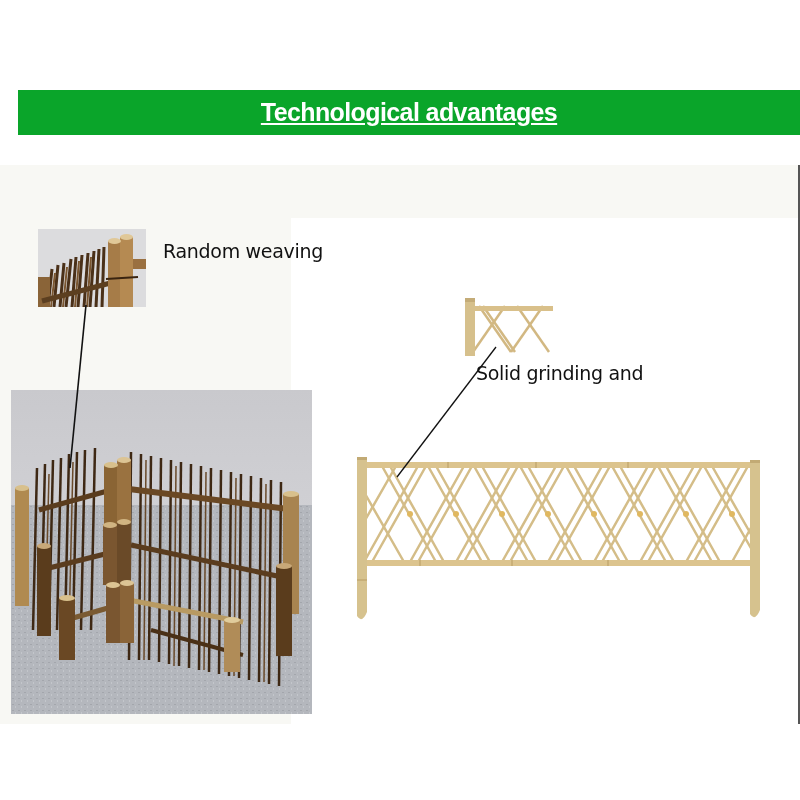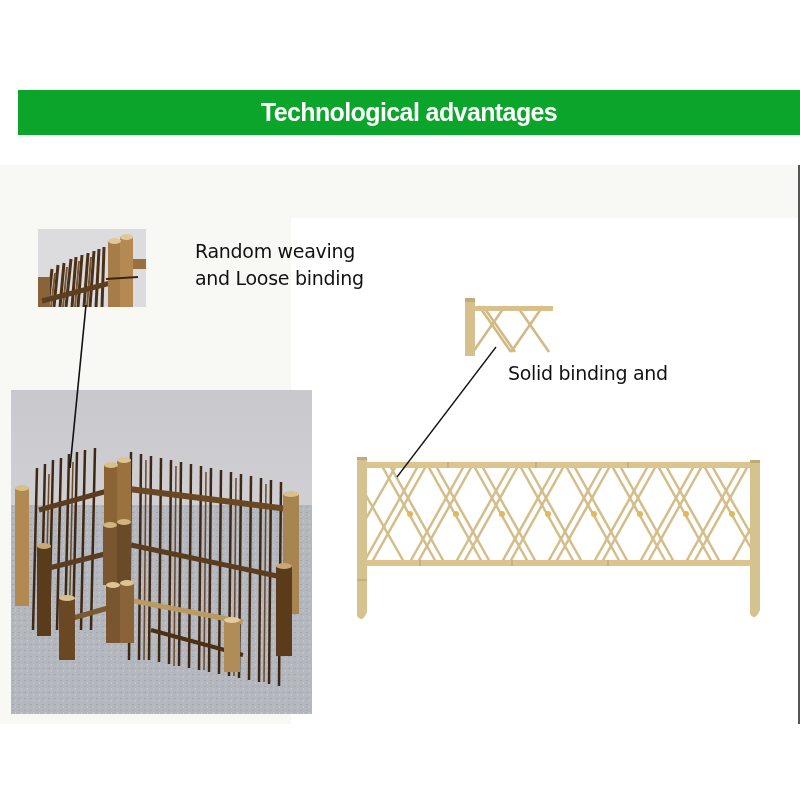--- a/index.html
+++ b/index.html
@@ -4,41 +4,41 @@
   <style>
     html, body { margin: 0; padding: 0; background: #ffffff; }
     body { width: 800px; height: 800px; position: relative; overflow: hidden; font-family: "DejaVu Sans", sans-serif; }
 
     .banner {
       position: absolute; left: 18px; top: 90px; width: 782px; height: 45px;
       background: #0aa52a; display: flex; align-items: center; justify-content: center;
     }
     .banner-title {
       color: #ffffff; font-family: "Liberation Sans", sans-serif; font-weight: bold;
-      font-size: 25px; letter-spacing: -0.6px;
+      font-size: 25px; letter-spacing: -0.6px; text-decoration: underline;
     }
 
     .offwhite-band {
       position: absolute; left: 0; top: 165px; width: 798px; height: 53px; background: #f8f8f4;
     }
     .offwhite-left {
       position: absolute; left: 0; top: 218px; width: 291px; height: 506px; background: #f8f8f4;
     }
     .right-panel {
       position: absolute; left: 291px; top: 218px; width: 507px; height: 506px; background: #ffffff;
     }
     .edge-line {
       position: absolute; left: 798px; top: 165px; width: 2px; height: 559px; background: #555555;
     }
 
     .caption {
       position: absolute; color: #111111; font-family: "DejaVu Sans", sans-serif;
       font-size: 19px; line-height: 27px; letter-spacing: -0.3px;
     }
-    .caption span { display: block; white-space: nowrap; margin-left: 32px; }
+    .caption span { display: block; white-space: nowrap; }
     .caption-left { left: 163px; top: 238px; }
     .caption-right { left: 476px; top: 360px; }
 
     .thumb { position: absolute; overflow: hidden; }
     .thumb svg, .photo svg, .fence svg { display: block; }
     .thumb-left { left: 38px; top: 229px; width: 108px; height: 78px; }
     .thumb-right { left: 465px; top: 298px; width: 88px; height: 58px; }
 
     .photo { position: absolute; left: 11px; top: 390px; width: 301px; height: 324px; overflow: hidden; }
     .fence { position: absolute; left: 352px; top: 452px; width: 414px; height: 172px; }
@@ -84,21 +84,20 @@
     <rect x="82" y="8" width="13" height="70" fill="#b58a52"></rect>
     <ellipse cx="76.5" cy="12" rx="6.5" ry="3" fill="#e0c898"></ellipse>
     <ellipse cx="88.5" cy="8" rx="6.5" ry="3" fill="#e0c898"></ellipse>
     <rect x="95" y="30" width="13" height="10" fill="#9a7040"></rect>
     <line x1="68" y1="50" x2="100" y2="48" stroke="#3a2410" stroke-width="2"></line>
   </svg>
 </div>
 
 <div class="caption caption-left">
   <span>Random weaving</span>
-  <span>and Loose binding</span>
 </div>
 
 <div class="photo">
   <svg width="301" height="324" viewBox="0 0 301 324">
     <defs>
       <linearGradient id="wall" x1="0" y1="0" x2="0" y2="1">
         <stop offset="0" stop-color="#c9c9cd"></stop>
           <stop offset="1" stop-color="#dcdce0"></stop>
       </linearGradient>
       <pattern id="carpet" width="6" height="6" patternUnits="userSpaceOnUse">
@@ -191,21 +190,21 @@
         <line x1="52" y1="8" x2="84" y2="54"></line>
       <line x1="18" y1="8" x2="50" y2="54"></line>
     </g>
     <rect x="10" y="8" width="78" height="5" fill="#d9c08a"></rect>
     <rect x="0" y="0" width="10" height="58" fill="#d6c08c"></rect>
     <rect x="0" y="0" width="10" height="4" fill="#c4ac78"></rect>
   </svg>
 </div>
 
 <div class="caption caption-right">
-  <span>Solid binding and</span>
+  <span>Solid grinding and</span>
 </div>
 
 <div class="fence">
   <svg width="414" height="172" viewBox="0 0 414 172">
     <g stroke="#d4bd88" stroke-width="2.5" fill="none">
 
       <path d="M12 70 L44 14 M12 110 L66 14 M20 110 L74 14 M58 110 L112 14 M66 110 L120 14 M104 110 L158 14 M112 110 L166 14 M150 110 L204 14 M158 110 L212 14 M196 110 L250 14 M204 110 L258 14 M242 110 L296 14 M250 110 L304 14 M288 110 L342 14 M296 110 L350 14 M334 110 L388 14 M342 110 L396 14 M380 110 L400 74"></path>
 
       <path d="M12 40 L52 110 M30 14 L84 110 M38 14 L92 110 M76 14 L130 110 M84 14 L138 110 M122 14 L176 110 M130 14 L184 110 M168 14 L222 110 M176 14 L230 110 M214 14 L268 110 M222 14 L276 110 M260 14 L314 110 M268 14 L322 110 M306 14 L360 110 M314 14 L368 110 M352 14 L400 98 M360 14 L400 84"></path>
     </g>

